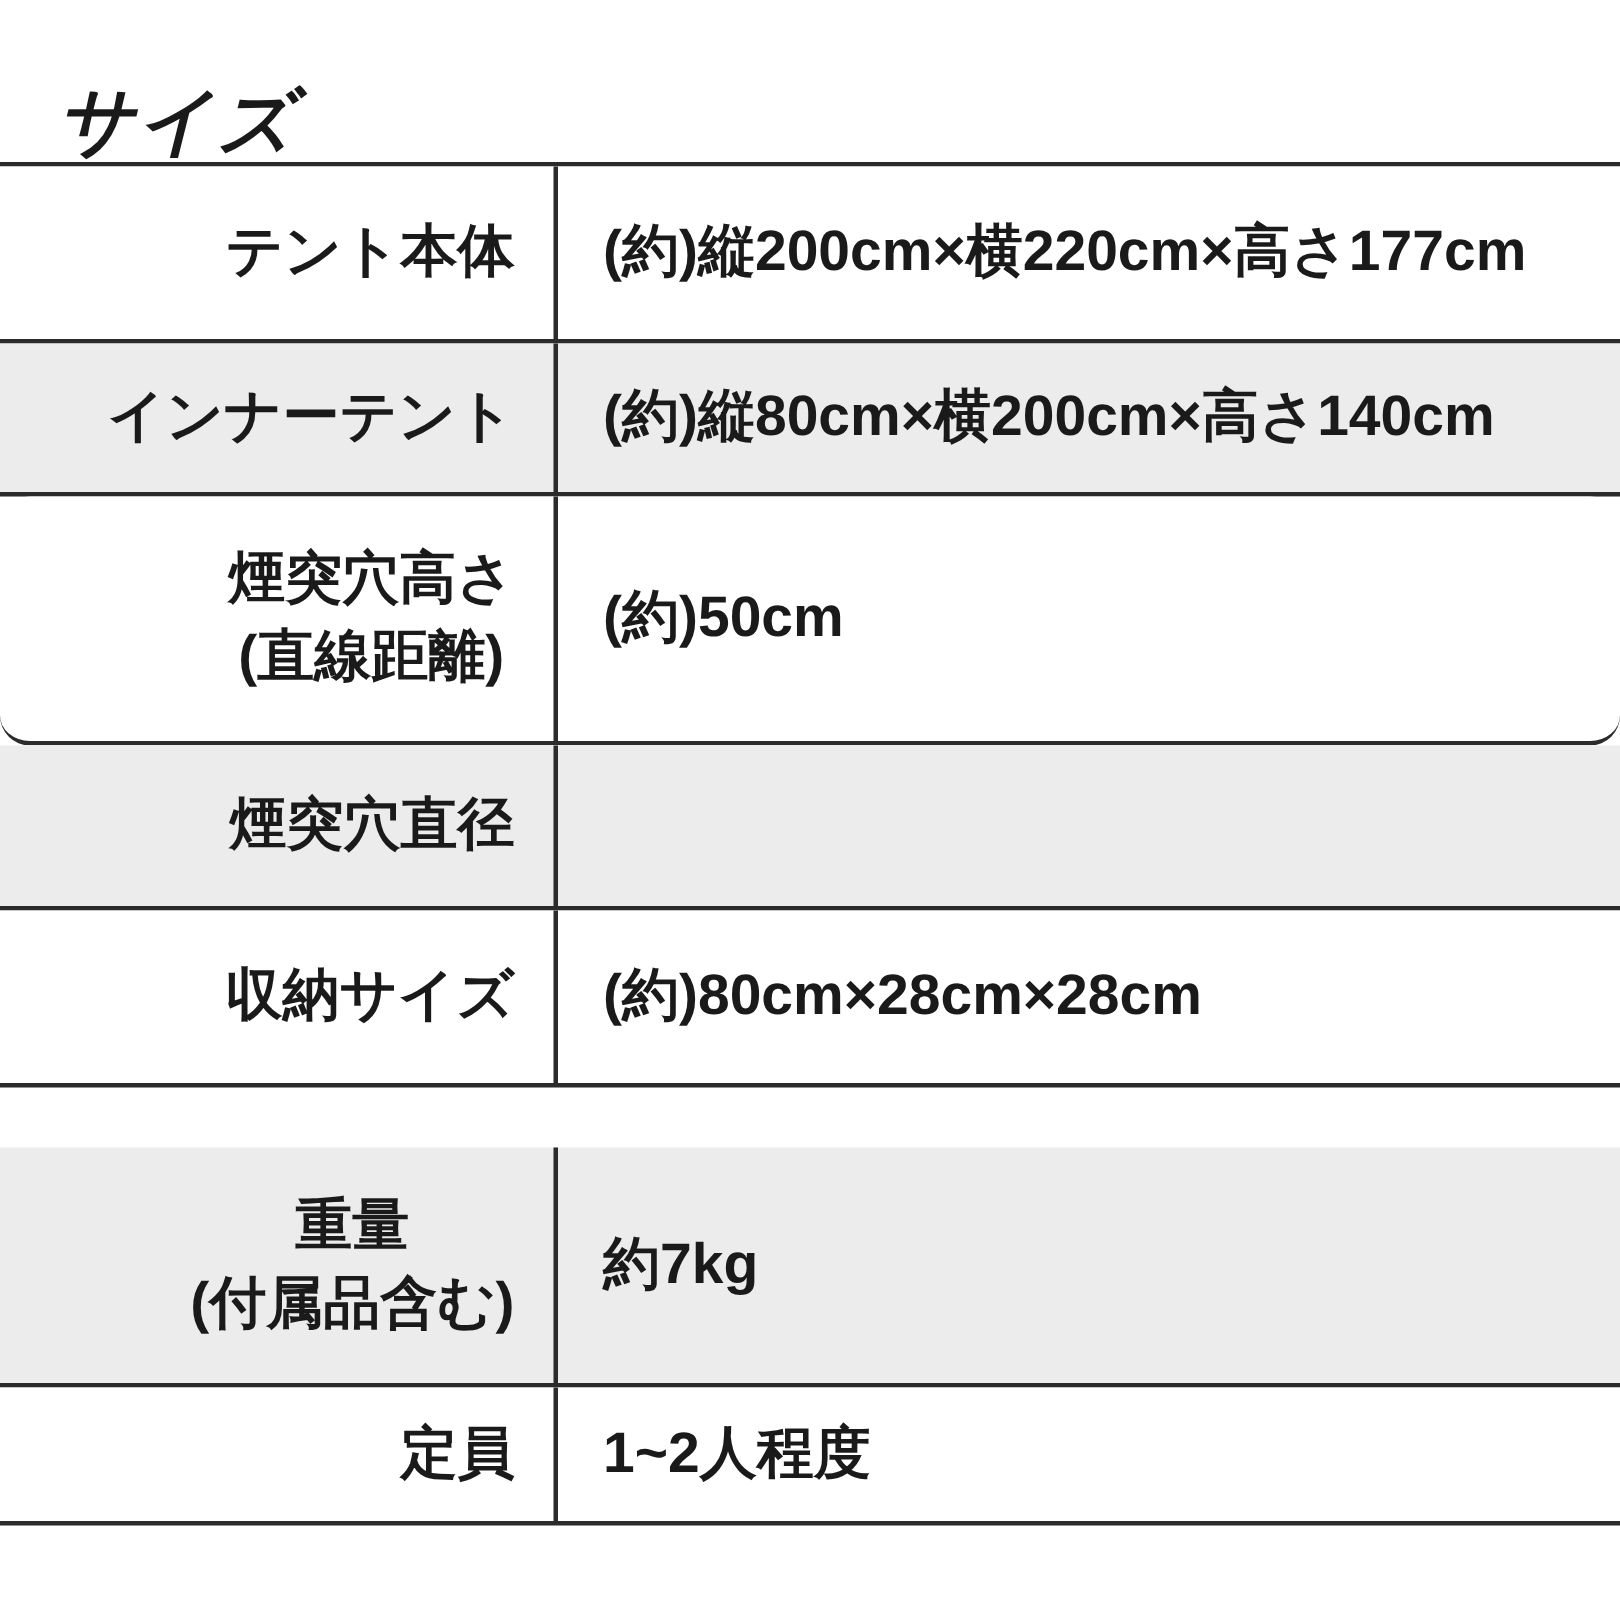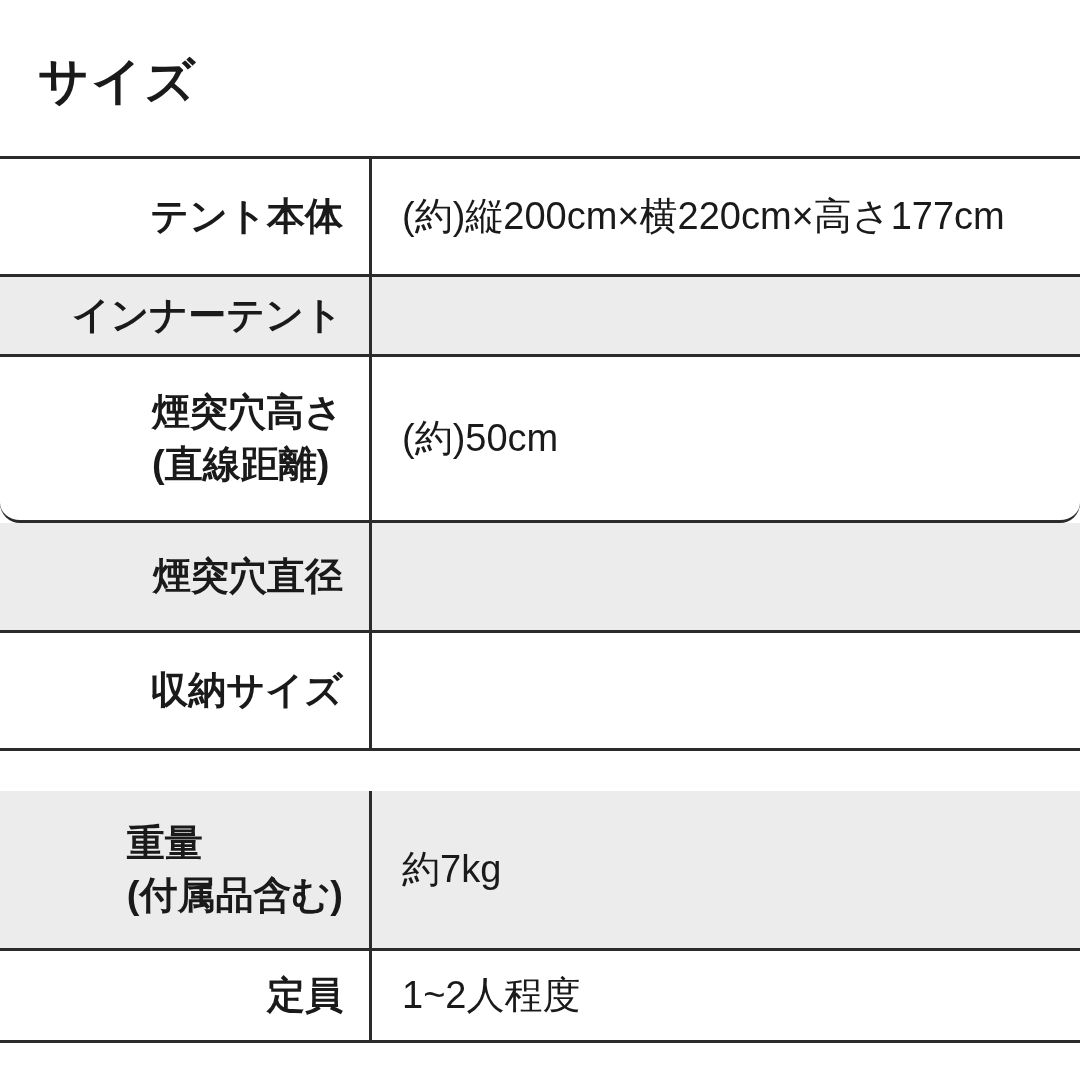--- a/index.html
+++ b/index.html
@@ -11,99 +11,102 @@
   * { margin: 0; padding: 0; box-sizing: border-box; }
   html, body {
     width: 1080px;
     height: 1080px;
     background: var(--page-bg);
     font-family: "Liberation Sans", "DejaVu Sans", sans-serif;
     color: var(--text-color);
     overflow: hidden;
   }
   .header {
-    height: 156px;
+    height: 108px;
     padding: 54px 0 0 38px;
+    font-style: italic;
   }
   .page-title {
     font-size: 50px;
     font-weight: bold;
     letter-spacing: 2px;
     line-height: 1.1;
   }
   .spec-table {
     width: 1080px;
     border-top: 3px solid var(--border-color);
   }
   .spec-row {
     display: flex;
     align-items: stretch;
     border-bottom: 3px solid var(--border-color);
     background: #ffffff;
   }
   .spec-row.alt { background: var(--alt-row-bg); }
   .spec-row:nth-child(1) { height: 118px; }
-  .spec-row:nth-child(2) { height: 80px; }
+  .spec-row:nth-child(2) { height: 102px; }
   .spec-row:nth-child(3) { height: 166px; border-radius: 20px; }
   .spec-row:nth-child(4) { height: 110px; }
   .spec-row:nth-child(5) { height: 118px; }
   .spec-row:nth-child(6) { height: 160px; margin-top: 40px; }
   .spec-row:nth-child(7) { height: 92px; }
   .spec-label-cell {
     width: 372px;
     flex: 0 0 372px;
     border-right: 3px solid var(--border-color);
     display: flex;
     align-items: center;
     justify-content: flex-end;
     padding-right: 26px;
-    text-align: left;
+    text-align: center;
     font-size: 38px;
     font-weight: bold;
     line-height: 1.35;
     white-space: pre-line;
   }
   .spec-value-cell {
     flex: 1 1 auto;
     display: flex;
     align-items: center;
     justify-content: flex-start;
     padding-left: 30px;
     text-align: left;
     font-size: 38px;
-    font-weight: normal;
+    font-weight: bold;
     line-height: 1.3;
     white-space: pre-line;
   }
 </style>
 </head>
 <body>
 
 <div class="header">
   <div class="page-title">サイズ</div>
 </div>
 
 <div class="spec-table">
   <div class="spec-row">
     <div class="spec-label-cell">テント本体</div>
     <div class="spec-value-cell">(約)縦200cm×横220cm×高さ177cm</div>
   </div>
   <div class="spec-row alt">
     <div class="spec-label-cell">インナーテント</div>
+    <div class="spec-value-cell">(約)縦80cm×横200cm×高さ140cm</div>
   </div>
   <div class="spec-row">
     <div class="spec-label-cell">煙突穴高さ
 (直線距離)</div>
     <div class="spec-value-cell">(約)50cm</div>
   </div>
   <div class="spec-row alt">
     <div class="spec-label-cell">煙突穴直径</div>
   </div>
   <div class="spec-row">
     <div class="spec-label-cell">収納サイズ</div>
+    <div class="spec-value-cell">(約)80cm×28cm×28cm</div>
   </div>
   <div class="spec-row alt">
     <div class="spec-label-cell">重量
 (付属品含む)</div>
     <div class="spec-value-cell">約7kg</div>
   </div>
   <div class="spec-row">
     <div class="spec-label-cell">定員</div>
     <div class="spec-value-cell">1~2人程度</div>
   </div>

